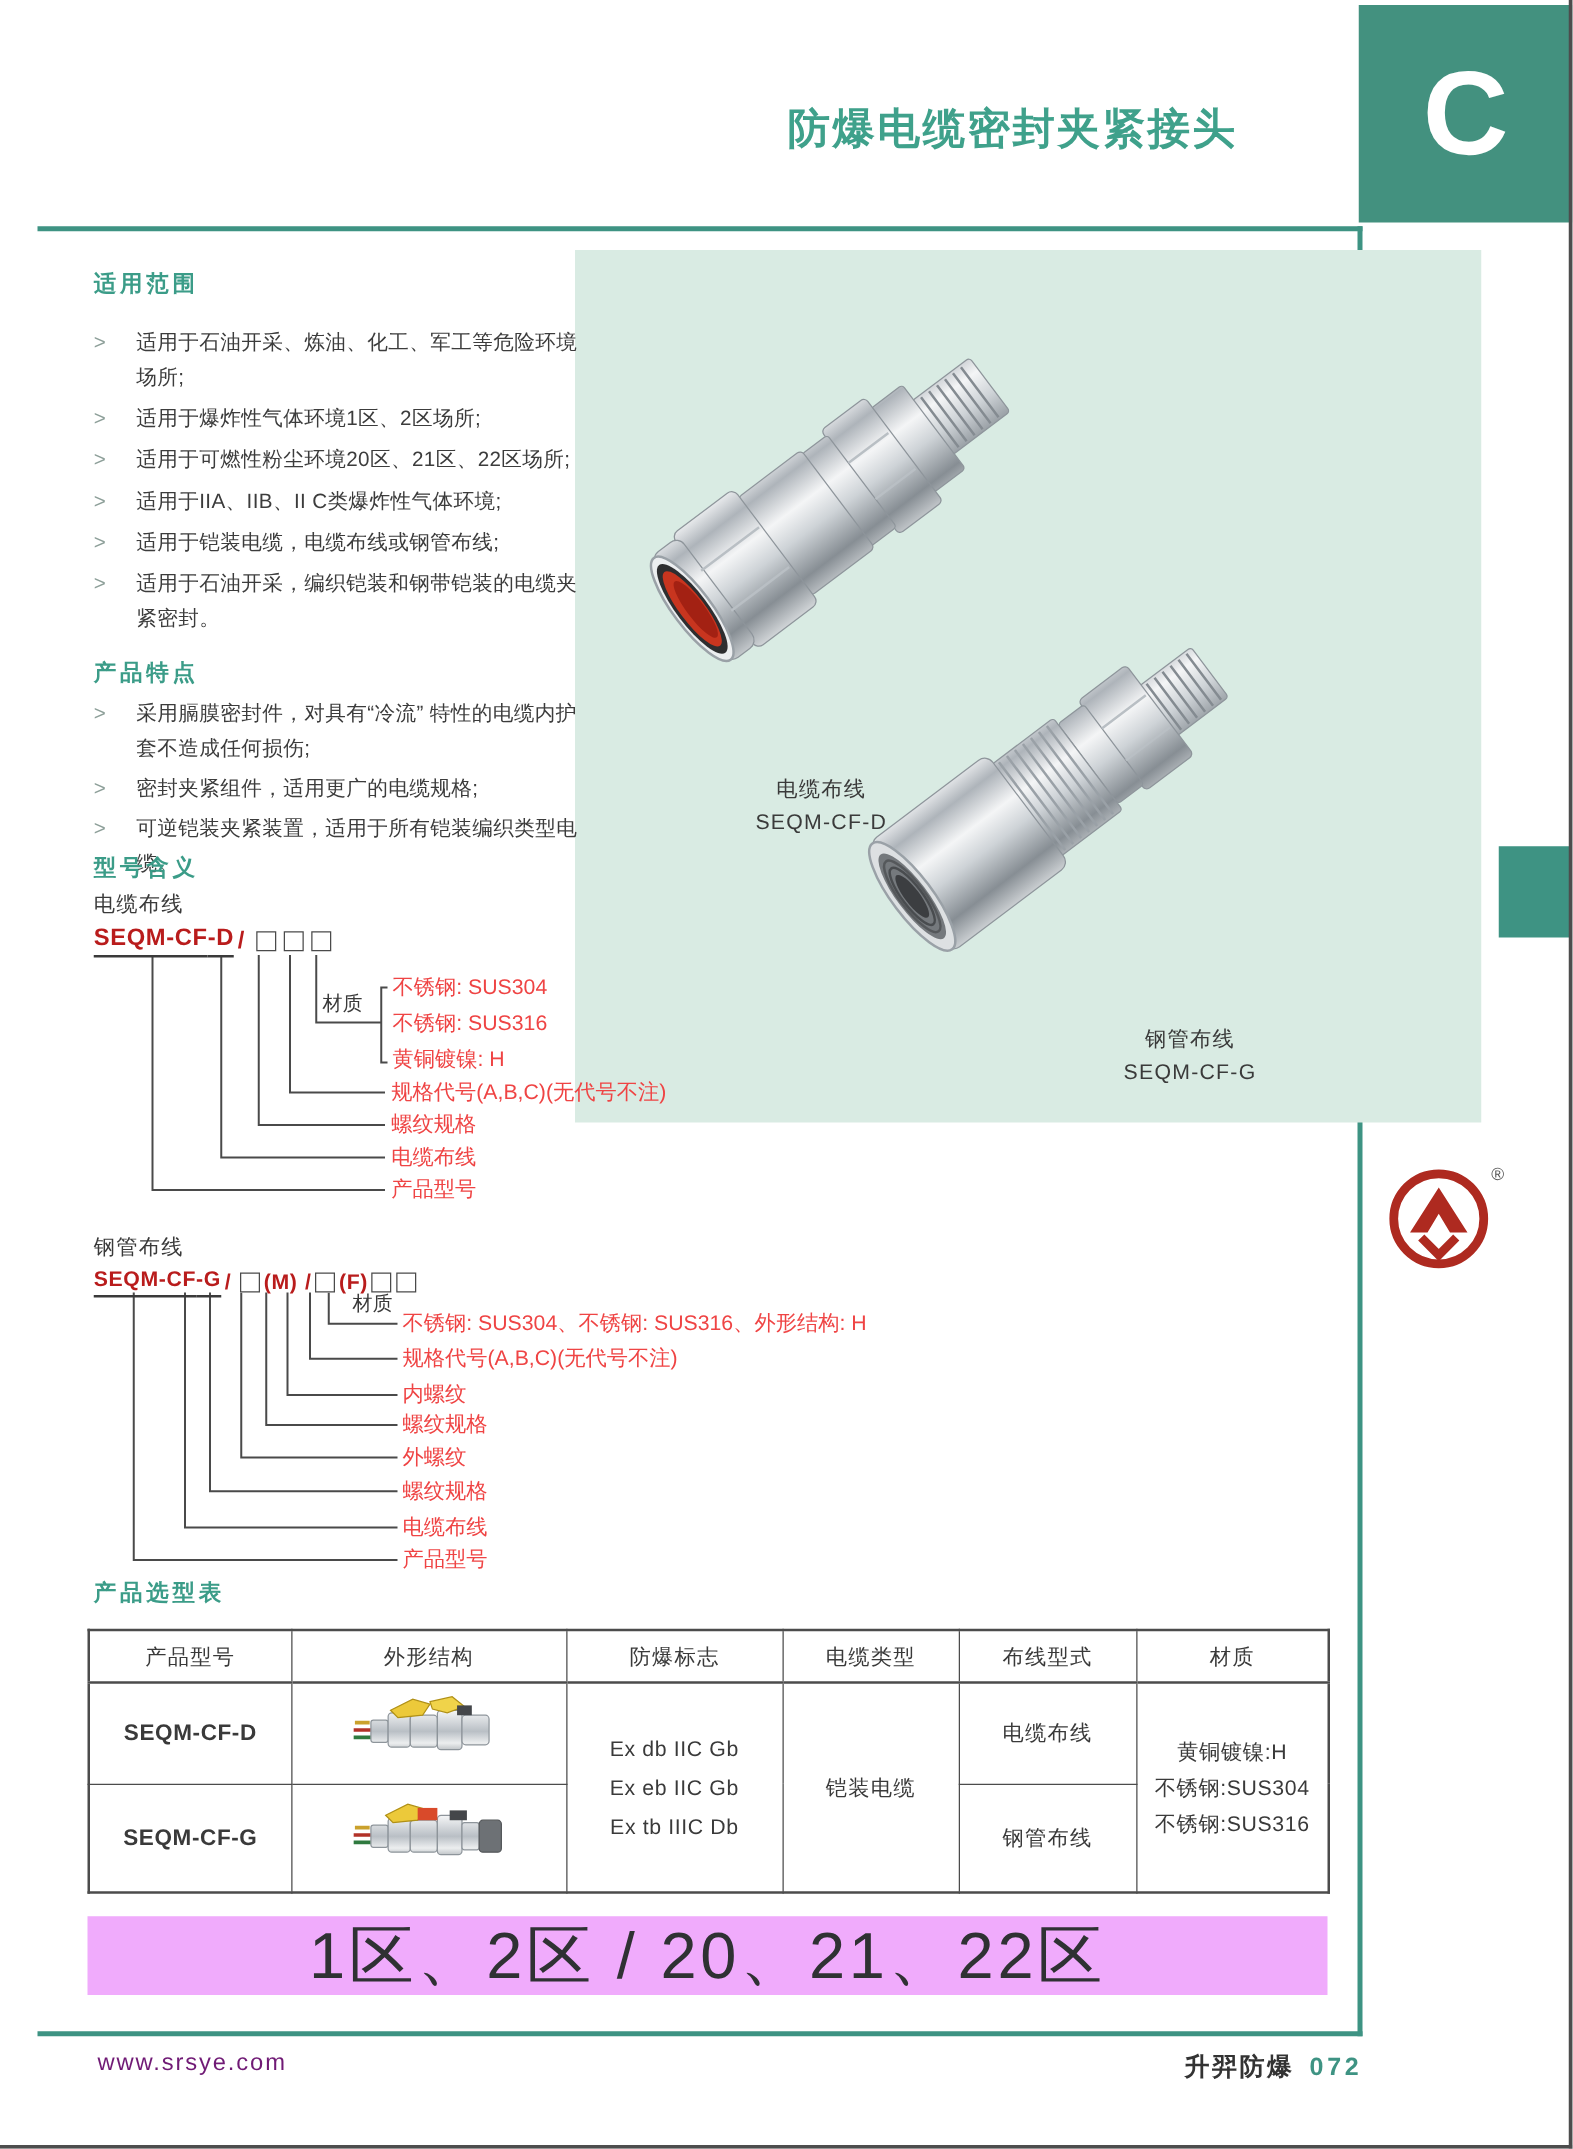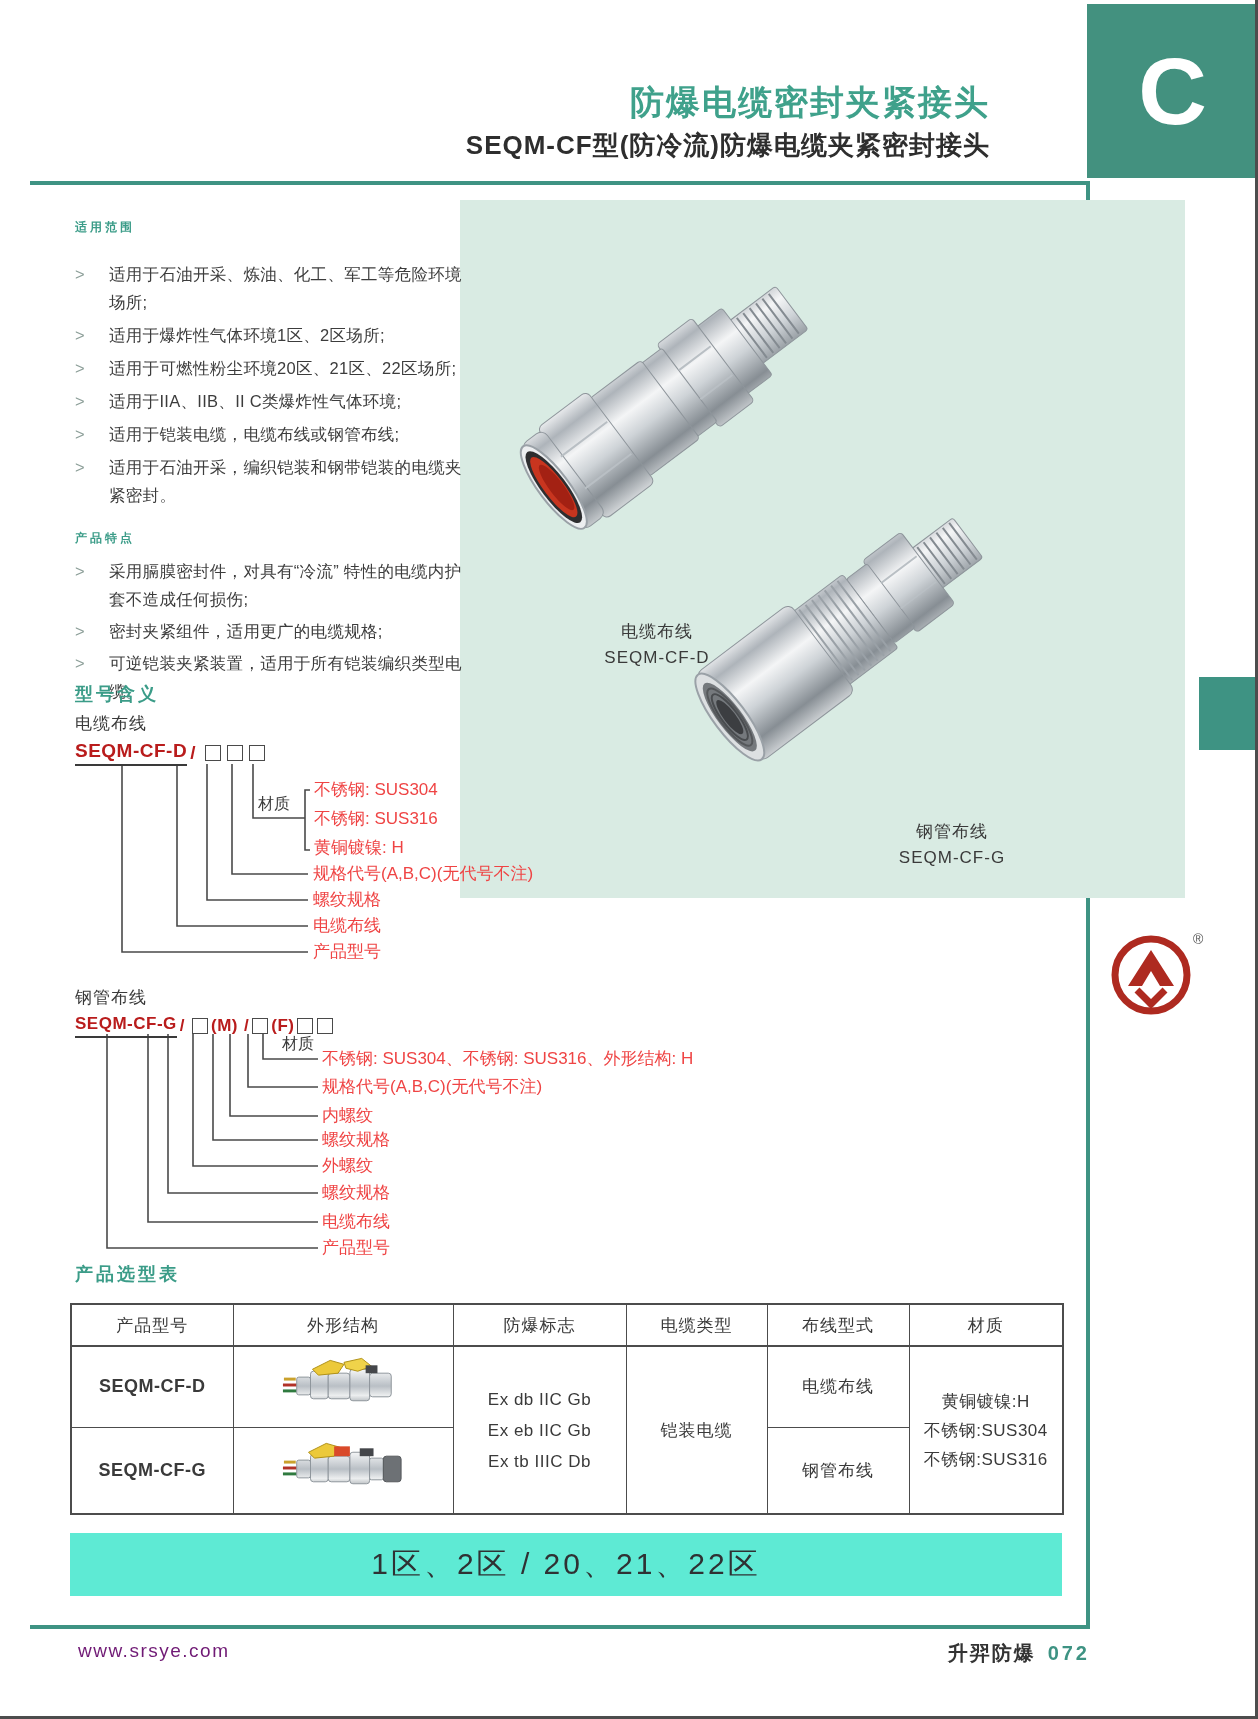--- a/index.html
+++ b/index.html
@@ -12,21 +12,21 @@
   .h-title{position:absolute;top:80px;right:268px;font-size:34px;font-weight:bold;color:#3FA18B;letter-spacing:2px;white-space:nowrap;}
   .h-sub{position:absolute;top:128px;right:268px;font-size:26px;font-weight:bold;color:#2e2e2e;letter-spacing:1px;white-space:nowrap;}
   .tab-c{position:absolute;left:1087px;top:4px;width:171px;height:174px;background:#43917F;color:#fff;
          display:flex;align-items:center;justify-content:center;font-size:95px;font-weight:bold;}
   .rule-h{position:absolute;left:30px;top:181px;width:1060px;height:4px;background:#3E9383;}
   .rule-v{position:absolute;left:1086px;top:181px;width:4px;height:1448px;background:#3E9383;z-index:1;}
   .rule-f{position:absolute;left:30px;top:1625px;width:1060px;height:4px;background:#3E9383;}
   .side-tab{position:absolute;left:1199px;top:677px;width:57px;height:73px;background:#3E9383;}
   
   .leftcol{position:absolute;left:75px;top:216px;width:392px;z-index:3;}
-  .sec-title{font-size:12px;line-height:22px;font-weight:bold;color:#3B9C88;letter-spacing:3px;margin:0 0 22px 0;}
+  .sec-title{font-size:18px;line-height:22px;font-weight:bold;color:#3B9C88;letter-spacing:3px;margin:0 0 22px 0;}
   .sec-title.mt{margin-top:18px;margin-bottom:8px;}
   .li{display:flex;font-size:16.5px;line-height:28px;margin-bottom:5px;color:#3c3c3c;letter-spacing:0.3px;}
   .li .mk{width:22px;flex:none;color:#8d9f99;}
   .li .tx{flex:1;margin-left:12px;}
   .feat .li{margin-bottom:4px;}
   .dtitle{position:absolute;left:75px;top:682px;font-size:18px;font-weight:bold;color:#3B9C88;letter-spacing:3px;z-index:3;}
   .dhead{position:absolute;font-size:17px;color:#3a3a3a;letter-spacing:1px;z-index:3;}
   .model{position:absolute;display:flex;align-items:center;font-weight:bold;color:#b91c1c;letter-spacing:0.5px;z-index:3;white-space:nowrap;}
   .model .u{border-bottom:2px solid #3a3a3a;padding-bottom:2px;}
   .model .sl{margin:0 3px;}
@@ -45,41 +45,40 @@
   table.sel{position:absolute;left:70px;top:1303px;border-collapse:collapse;table-layout:fixed;width:992px;z-index:3;
             border:2.5px solid #4c4c4c;}
   table.sel th,table.sel td{border:1px solid #4c4c4c;text-align:center;vertical-align:middle;padding:0;}
   table.sel tr.hd th{height:40px;font-size:17px;font-weight:normal;color:#3a3a3a;border-bottom:2.5px solid #4c4c4c;letter-spacing:1px;}
   tr.r1{height:81px;} tr.r2{height:87px;}
   .cell-model{font-size:18px;font-weight:bold;letter-spacing:0.5px;}
   .cell-ex div{font-size:17px;line-height:31px;letter-spacing:0.5px;text-align:center;}
   .cell-mat div{font-size:17px;line-height:29px;letter-spacing:0.5px;}
   .cell-txt{font-size:17px;letter-spacing:1px;}
   
-  .zones{position:absolute;left:70px;top:1533px;width:992px;height:63px;background:#5eead4;z-index:3;
-         display:flex;align-items:center;justify-content:center;font-size:30px;color:#2f3133;letter-spacing:3px;font-weight:500;}
+  .zones{position:absolute;left:70px;top:1533px;width:992px;height:63px;background:#f0abfc;z-index:3;
+         display:flex;align-items:center;justify-content:center;font-size:52px;color:#2f3133;letter-spacing:3px;font-weight:500;}
   
   .f-web{position:absolute;left:78px;top:1640px;font-size:19px;letter-spacing:1.5px;color:#701a75;}
   .f-brand{position:absolute;right:168px;top:1640px;font-size:20px;font-weight:bold;color:#333;letter-spacing:2px;white-space:nowrap;}
   .f-brand .pg{color:#3E9383;margin-left:12px;letter-spacing:3px;}
 </style>
 </head>
 <body>
 
 <div id="page">
 
   <div class="edge-r"></div>
   <div class="edge-b"></div>
   <div class="rule-h"></div>
   <div class="rule-v"></div>
   <div class="rule-f"></div>
   <div class="side-tab"></div>
 
   <div class="h-title">防爆电缆密封夹紧接头</div>
-  <div class="h-sub">SEQM-CF型(防冷流)防爆电缆夹紧密封接头</div>
   <div class="tab-c">C</div>
 
   <div class="leftcol">
     <div class="sec-title">适用范围</div>
     <div class="li">
         <span class="mk">&gt;</span>
         <span class="tx">适用于石油开采、炼油、化工、军工等危险环境场所;</span>
       </div>
     <div class="li">
         <span class="mk">&gt;</span>

